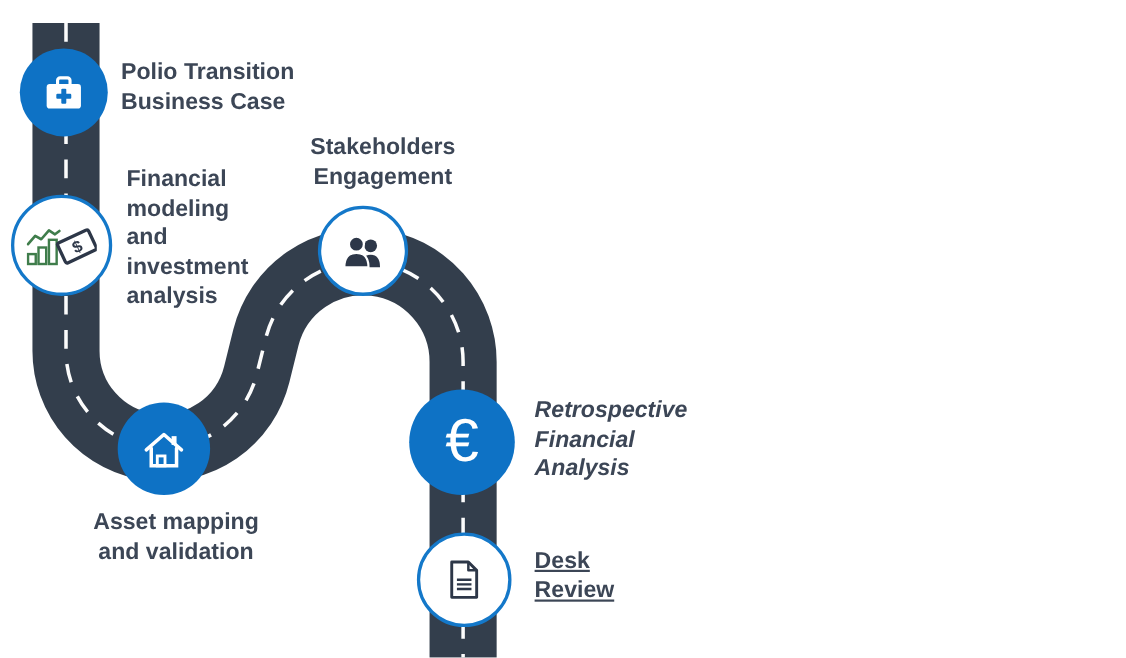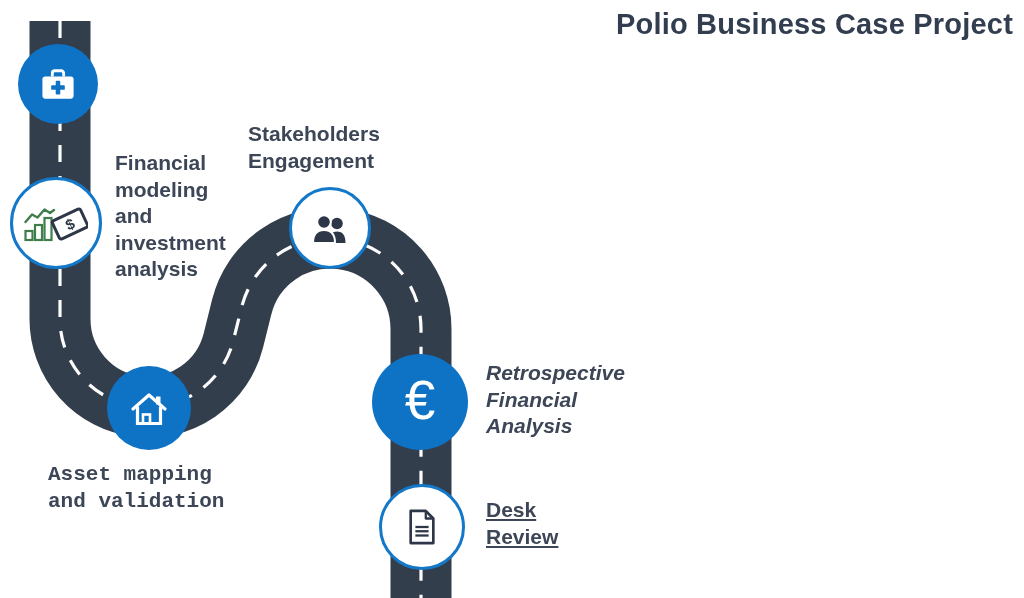--- a/index.html
+++ b/index.html
@@ -17,43 +17,44 @@
     display:flex; align-items:center; justify-content:center;
     box-sizing:border-box;
   }
   .milestone.blue  { background:#0e72c5; }
   .milestone.white { background:#ffffff; border:3.5px solid #1478c9; }
   .ms-label {
     position:absolute; z-index:2;
     font-weight:bold; font-size:21px; line-height:26.5px;
     color:#3c4656; white-space:pre-line;
   }
-  .ms-label.center { }
+  .ms-label.center { text-align:center; }
   .euro-glyph { color:#ffffff; font-size:55px; font-weight:400; line-height:1; margin-top:-3px; }
 </style>
 </head>
 <body>
 
 <div class="stage">
 
   <svg class="road-svg" width="1024" height="598" viewBox="0 0 1024 598">
     <path d="M 60 21 L 60 319 A 88 88 0 0 0 233.4 340.3 L 241.7 307 A 91 91 0 0 1 421 329 L 421 598" fill="none" stroke="#333e4c" stroke-width="61" stroke-linecap="butt"></path>
     <path d="M 60 21 L 60 319 A 88 88 0 0 0 233.4 340.3 L 241.7 307 A 91 91 0 0 1 421 329 L 421 598" fill="none" stroke="#fcfcfc" stroke-width="3.2" stroke-dasharray="17 14"></path>
   </svg>
 
-  <div class="page-title">Polio Business Case Project</div>
 
   <div class="milestone blue" style="left:18px; top:44px; width:80px; height:80px;">
     <svg width="38" height="34" viewBox="0 0 40 36">
       <path d="M14 10 V6.5 a2.5 2.5 0 0 1 2.5 -2.5 h7 a2.5 2.5 0 0 1 2.5 2.5 V10" fill="none" stroke="#ffffff" stroke-width="3"></path>
       <rect x="3.5" y="10" width="33" height="23.5" rx="3" fill="#ffffff"></rect>
       <rect x="17.6" y="14.5" width="4.8" height="14.5" rx="1" fill="#0e72c5"></rect>
       <rect x="12.8" y="19.4" width="14.4" height="4.8" rx="1" fill="#0e72c5"></rect>
     </svg>
   </div>
+  <div class="ms-label" style="left:110px; top:53px;">Polio Transition
+Business Case</div>
 
   <div class="milestone white" style="left:10px; top:177px; width:92px; height:92px;">
     <svg width="64" height="42" viewBox="0 0 64 42">
       <rect x="1.5" y="29" width="7" height="9" fill="none" stroke="#3f7d4b" stroke-width="2.2"></rect>
       <rect x="11" y="23" width="7" height="15" fill="none" stroke="#3f7d4b" stroke-width="2.2"></rect>
       <rect x="20.5" y="16" width="7" height="22" fill="none" stroke="#3f7d4b" stroke-width="2.2"></rect>
       <polyline points="1.5,20 8,12.5 13.5,15.5 20.5,7.5 26,11 30,8" fill="none" stroke="#3f7d4b" stroke-width="2.4" stroke-linejoin="round" stroke-linecap="round"></polyline>
       <g transform="translate(46,22) rotate(-25)">
         <rect x="-15.5" y="-10" width="31" height="20" rx="2" fill="#ffffff" stroke="#2d3748" stroke-width="3"></rect>
         <text x="0" y="5.5" font-size="15" font-weight="bold" fill="#2d3748" text-anchor="middle" font-family="Liberation Sans, sans-serif">$</text>
@@ -78,21 +79,21 @@
 Engagement</div>
 
   <div class="milestone blue" style="left:107px; top:366px; width:84px; height:84px;">
     <svg width="40" height="37" viewBox="0 0 40 37">
       <rect x="27" y="6.5" width="4.5" height="8" fill="#ffffff"></rect>
       <polyline points="4,19 20,5 36,19" fill="none" stroke="#ffffff" stroke-width="3.2" stroke-linecap="round" stroke-linejoin="round"></polyline>
       <polyline points="8.5,17.5 8.5,33.5 31.5,33.5 31.5,17.5" fill="none" stroke="#ffffff" stroke-width="3.2" stroke-linecap="round"></polyline>
       <rect x="14" y="24.5" width="7" height="9" fill="none" stroke="#ffffff" stroke-width="2.6"></rect>
     </svg>
   </div>
-  <div class="ms-label center" style="left:48px; top:462px; width:224px;font-family:Liberation Mono, monospace;">Asset mapping
+  <div class="ms-label center" style="left:48px; top:462px; width:224px;">Asset mapping
 and validation</div>
 
   <div class="milestone blue" style="left:372px; top:354px; width:96px; height:96px;">
     <span class="euro-glyph">€</span>
   </div>
   <div class="ms-label" style="left:486px; top:360px;font-style:italic;">Retrospective
 Financial
 Analysis</div>
 
   <div class="milestone white" style="left:379px; top:484px; width:86px; height:86px;">

